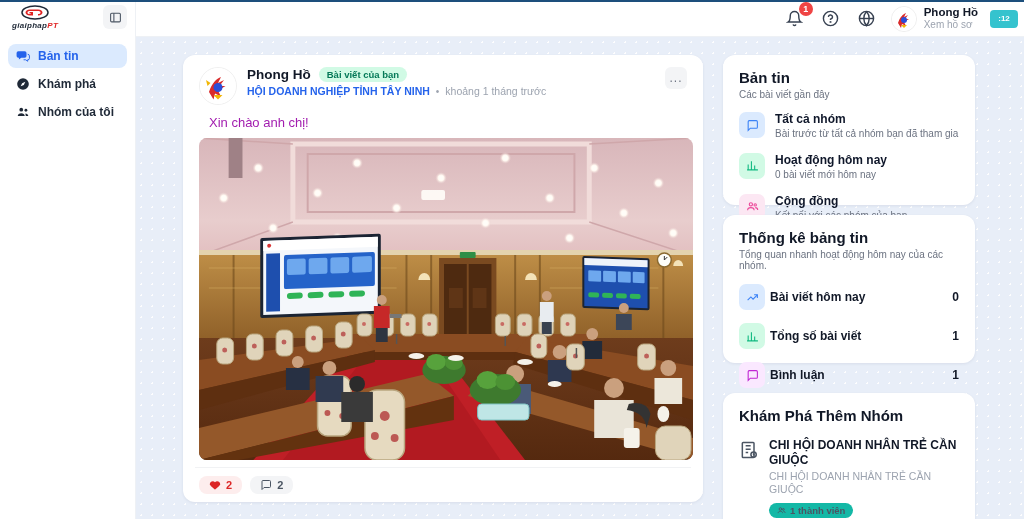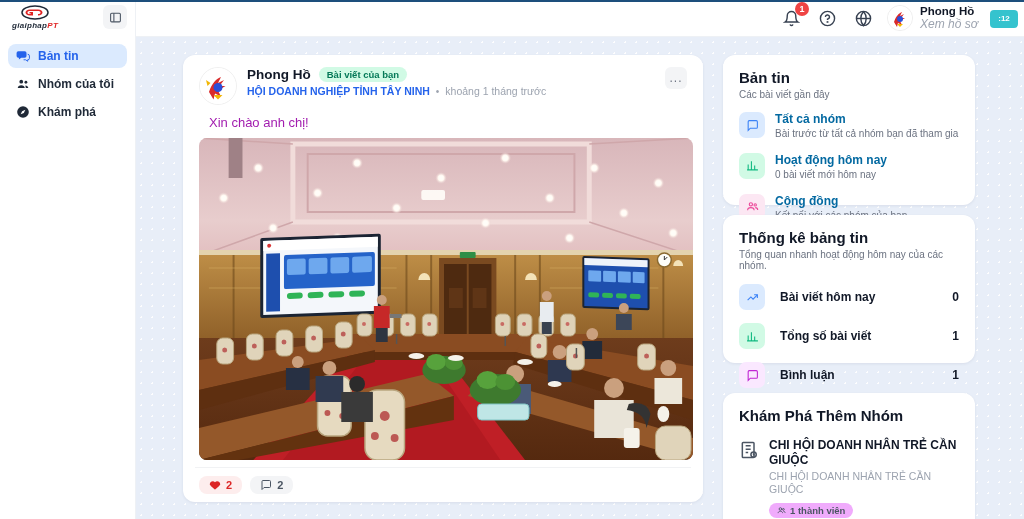--- a/index.html
+++ b/index.html
@@ -9,21 +9,21 @@
   .topline { position:absolute; top:0; left:0; width:1024px; height:2px; background:#1d4f7c; z-index:30; }
 
   
   .header { position:absolute; top:0; left:0; width:1024px; height:37px; background:#fff; border-bottom:1px solid #eef1f5; z-index:20; }
   .hdr-right { position:absolute; right:6px; top:0; height:37px; display:flex; align-items:center; gap:12px; }
   .icon-btn { width:24px; height:24px; display:flex; align-items:center; justify-content:center; color:#374151; position:relative; cursor:pointer; }
   .badge-red { position:absolute; top:-5px; right:-6px; min-width:14px; height:14px; background:#ef4444; color:#fff; font-size:9px; font-weight:bold; border-radius:8px; display:flex; align-items:center; justify-content:center; padding:0 3px; }
   .user-chip { display:flex; align-items:center; gap:7px; cursor:pointer; }
   .avatar-sm { width:26px; height:26px; border-radius:50%; background:#fff; border:1px solid #eee; overflow:hidden; }
   .user-meta .nm { font-size:11.5px; font-weight:bold; color:#111827; line-height:1.15; }
-  .user-meta .sub { font-size:12px; color:#9ca3af; line-height:1.15;font-style:italic; }
+  .user-meta .sub { font-size:10px; color:#9ca3af; line-height:1.15; }
   .mini-teal { width:28px; height:18px; border-radius:4px; background:#35c3ce; color:#fff; font-size:8px; display:flex; align-items:center; justify-content:center; font-weight:bold; }
 
   
   .sidebar { position:absolute; top:0; left:0; width:136px; height:519px; background:#fff; border-right:1px solid #eef1f5; z-index:25; }
   .logo-row { display:flex; align-items:flex-start; justify-content:space-between; padding:5px 8px 4px 12px; height:37px; }
   .logo { display:flex; flex-direction:column; align-items:center; line-height:1; }
   .logo-text { font-size:8px; font-weight:bold; letter-spacing:.3px; color:#1f2937; font-style:italic; }
   .logo-text b { color:#e02424; }
   .collapse-btn { width:24px; height:24px; background:#f3f4f6; border-radius:6px; display:flex; align-items:center; justify-content:center; color:#4b5563; cursor:pointer; }
   .nav { padding:7px 8px; display:flex; flex-direction:column; gap:4px; }
@@ -61,31 +61,31 @@
   .rcard { left:723px; width:252px; padding:14px 16px; }
   .rc-title { font-size:15px; font-weight:bold; color:#111827; }
   .rc-sub { font-size:10px; color:#6b7280; margin-top:3px; }
   .rc-item { display:flex; align-items:flex-start; gap:10px; margin-top:12px; }
   .tile { width:26px; height:26px; border-radius:7px; display:flex; align-items:center; justify-content:center; flex:0 0 auto; }
   .tile.blue { background:#dbeafe; color:#3b82f6; }
   .tile.green { background:#d1fae5; color:#10b981; }
   .tile.pink { background:#fce7f3; color:#ec4899; }
   .tile.violet { background:#fae8ff; color:#c026d3; }
   .tile.orange { background:#ffedd5; color:#f97316; }
-  .rc-item .t { font-size:12px; font-weight:bold; color:#0369a1; line-height:1.2; }
+  .rc-item .t { font-size:12px; font-weight:bold; color:#0f172a; line-height:1.2; }
   .rc-item .d { font-size:10px; color:#6b7280; margin-top:2px; line-height:1.25; }
-  .stat-row { display:flex; align-items:center; gap:15px; margin-top:13px; }
+  .stat-row { display:flex; align-items:center; gap:5px; margin-top:13px; }
   .stat-row .t { flex:1; font-size:12px; font-weight:bold; color:#111827; }
   .stat-row .v { font-size:12px; font-weight:bold; color:#111827; }
 
   .disc-row { display:flex; gap:10px; margin-top:14px; }
   .disc-ic { color:#4b5563; flex:0 0 auto; margin-top:2px; }
   .disc-name { font-size:12px; font-weight:bold; color:#111827; line-height:1.25; }
   .disc-sub { font-size:10.5px; color:#9ca3af; margin-top:2px; line-height:1.2; }
-  .member-pill { display:inline-flex; align-items:center; gap:4px; background:#f0abfc; color:#4b5563; border-radius:10px; font-size:9.5px; font-weight:bold; padding:2px 8px; margin-top:8px;justify-content:center; }
+  .member-pill { display:inline-flex; align-items:center; gap:4px; background:#14b8a6; color:#4b5563; border-radius:10px; font-size:9.5px; font-weight:bold; padding:2px 8px; margin-top:8px;justify-content:center; }
 </style>
 </head>
 <body class="dots">
 
 <div class="topline"></div>
 
 <div class="header">
   <div class="hdr-right">
     <div class="icon-btn">
       <svg width="17" height="17" viewBox="0 0 24 24" fill="none" stroke="currentColor" stroke-width="2" stroke-linecap="round">
@@ -144,34 +144,34 @@
   </div>
   <div class="nav">
     <div class="nav-item active">
       <svg width="14" height="14" viewBox="0 0 24 24" fill="#2563eb">
           <path d="M4 4h11a3 3 0 0 1 3 3v5a3 3 0 0 1-3 3H9l-4 3v-3H4a3 3 0 0 1-3-3V7a3 3 0 0 1 3-3z"></path>
           <path d="M20 9a3 3 0 0 1 3 3v4a2.5 2.5 0 0 1-2.5 2.5H20V21l-3.4-2.5H13" fill="none" stroke="#2563eb" stroke-width="1.6"></path>
         </svg>
       <span>Bản tin</span>
     </div>
     <div class="nav-item">
+      <svg width="14" height="14" viewBox="0 0 24 24">
+          <circle cx="12" cy="12" r="10" fill="#1f2937"></circle>
+          <path d="M16 8l-2.5 5.5L8 16l2.5-5.5z" fill="#fff"></path>
+        </svg>
+      <span>Khám phá</span>
+    </div>
+    <div class="nav-item">
       <svg width="14" height="14" viewBox="0 0 24 24" fill="#1f2937">
           <circle cx="9" cy="8" r="3.2"></circle>
           <path d="M3 19c0-3.2 2.7-5 6-5s6 1.8 6 5z"></path>
           <circle cx="17" cy="9" r="2.4"></circle>
           <path d="M16 14.4c2.8.2 5 1.8 5 4.6h-4.2"></path>
         </svg>
       <span>Nhóm của tôi</span>
-    </div>
-    <div class="nav-item">
-      <svg width="14" height="14" viewBox="0 0 24 24">
-          <circle cx="12" cy="12" r="10" fill="#1f2937"></circle>
-          <path d="M16 8l-2.5 5.5L8 16l2.5-5.5z" fill="#fff"></path>
-        </svg>
-      <span>Khám phá</span>
     </div>
   </div>
 </div>
 
 <div class="main-bg dots"></div>
 
 <div class="card post">
   <div class="post-head">
     <div class="avatar-lg">
       <svg width="36" height="36" viewBox="0 0 24 24">

